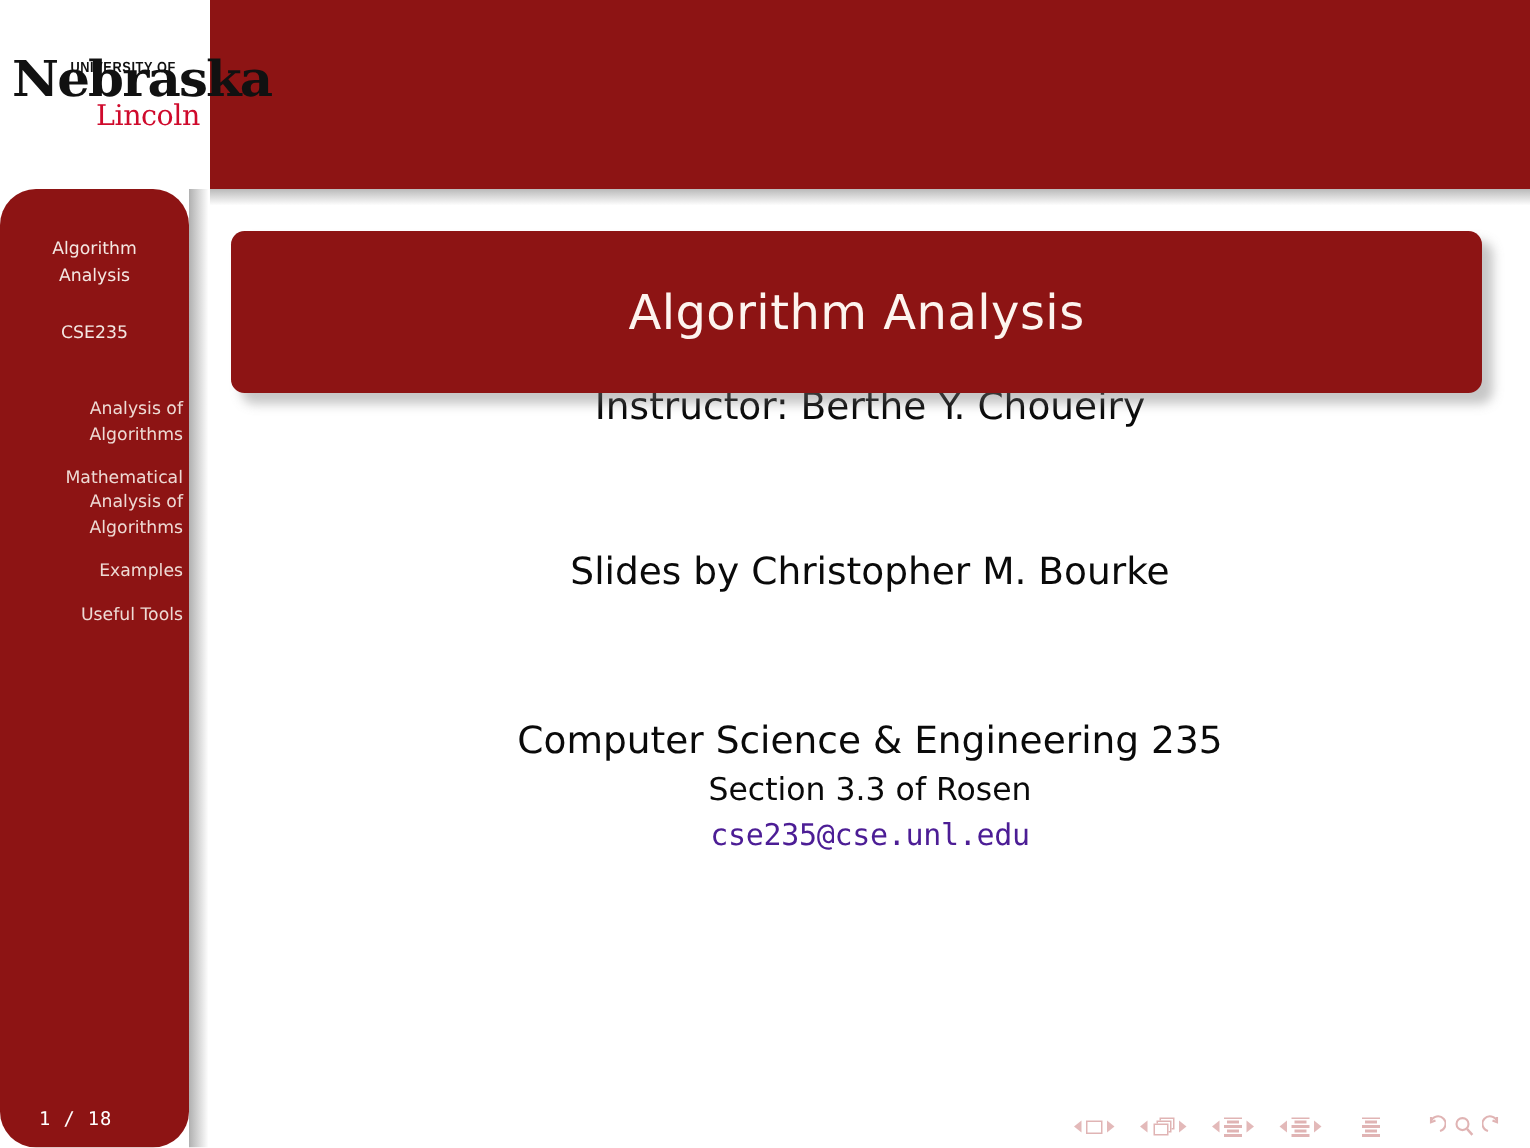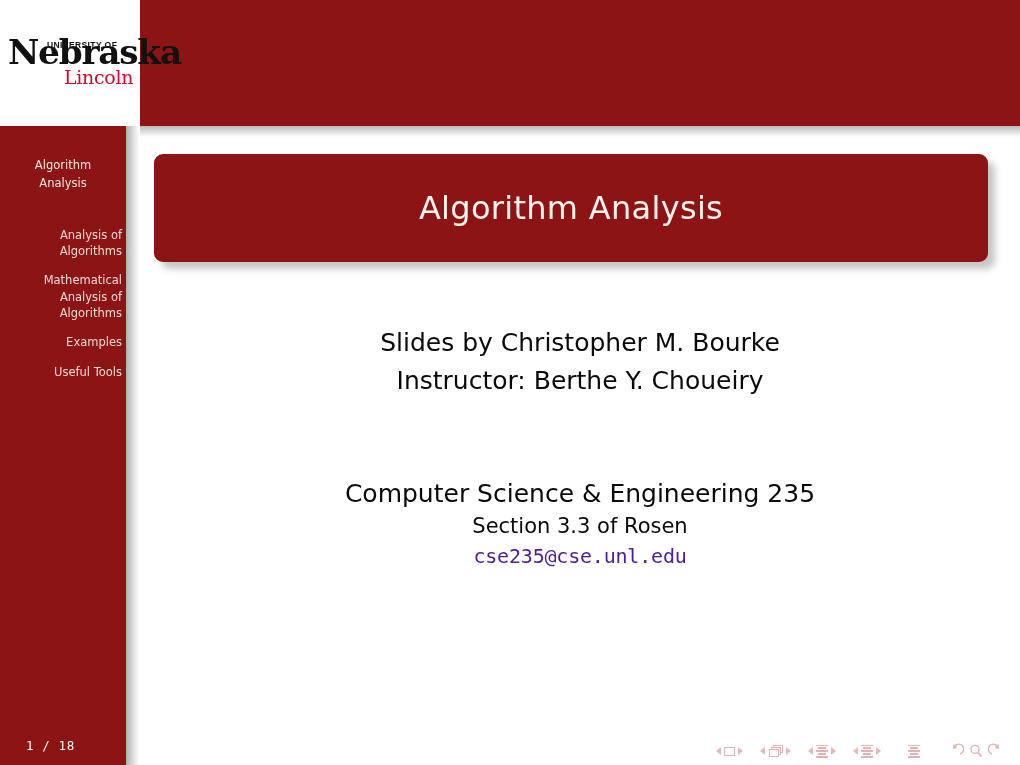--- a/index.html
+++ b/index.html
@@ -86,20 +86,21 @@
     z-index: 2;
   }
 
   
   #sidebar {
     position: absolute;
     left: 0; top: 126px;
     width: 126px; height: 639px;
     background: #8d1414;
     z-index: 3;
+    border-radius: 24px;
   }
   #sidebar-shadow {
     position: absolute;
     left: 126px; top: 126px;
     width: 13px; height: 639px;
     background: linear-gradient(to right, rgba(80,80,80,0.45), rgba(130,130,130,0.0));
     z-index: 2;
   }
   .sidebar-title {
     text-align: center;
@@ -277,20 +278,23 @@
     <span id="logo-lincoln">Lincoln</span>
   </div>
 </div>
 <div id="header-gap"></div>
 <div id="header-shadow"></div>
 
 <div id="sidebar">
   <div id="sidebar-title-block">
     <div class="sidebar-title">Algorithm</div>
     <div class="sidebar-title">Analysis</div>
+  </div>
+  <div id="sidebar-course">
+    <div class="sidebar-title">CSE235</div>
   </div>
 
   <div id="sidebar-nav">
     <div class="nav-item">
       <div>Analysis of</div>
       <div>Algorithms</div>
     </div>
     <div class="nav-item">
       <div>Mathematical</div>
       <div>Analysis of</div>
@@ -308,22 +312,22 @@
 </div>
 <div id="sidebar-shadow"></div>
 
 <div id="slide-body"></div>
 
 <div id="title-banner">
   <h1 id="title-text">Algorithm Analysis</h1>
 </div>
 
 <div id="content">
+  <div class="authors" style="padding-top:0">Instructor: Berthe Y. Choueiry</div>
   <div class="authors">Slides by Christopher M. Bourke</div>
-  <div class="authors" style="padding-top:0">Instructor: Berthe Y. Choueiry</div>
 
 
   <div class="venue">Computer Science &amp; Engineering 235</div>
   <div class="section-ref">Section 3.3 of Rosen</div>
   <a class="email-link" href="#">cse235@cse.unl.edu</a>
 </div>
 
 <div id="nav-symbols">
 
   <div class="nav-group">

